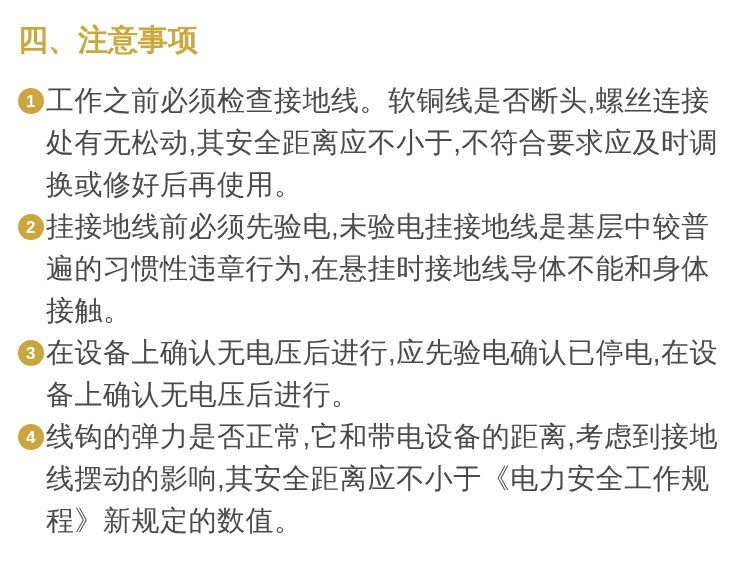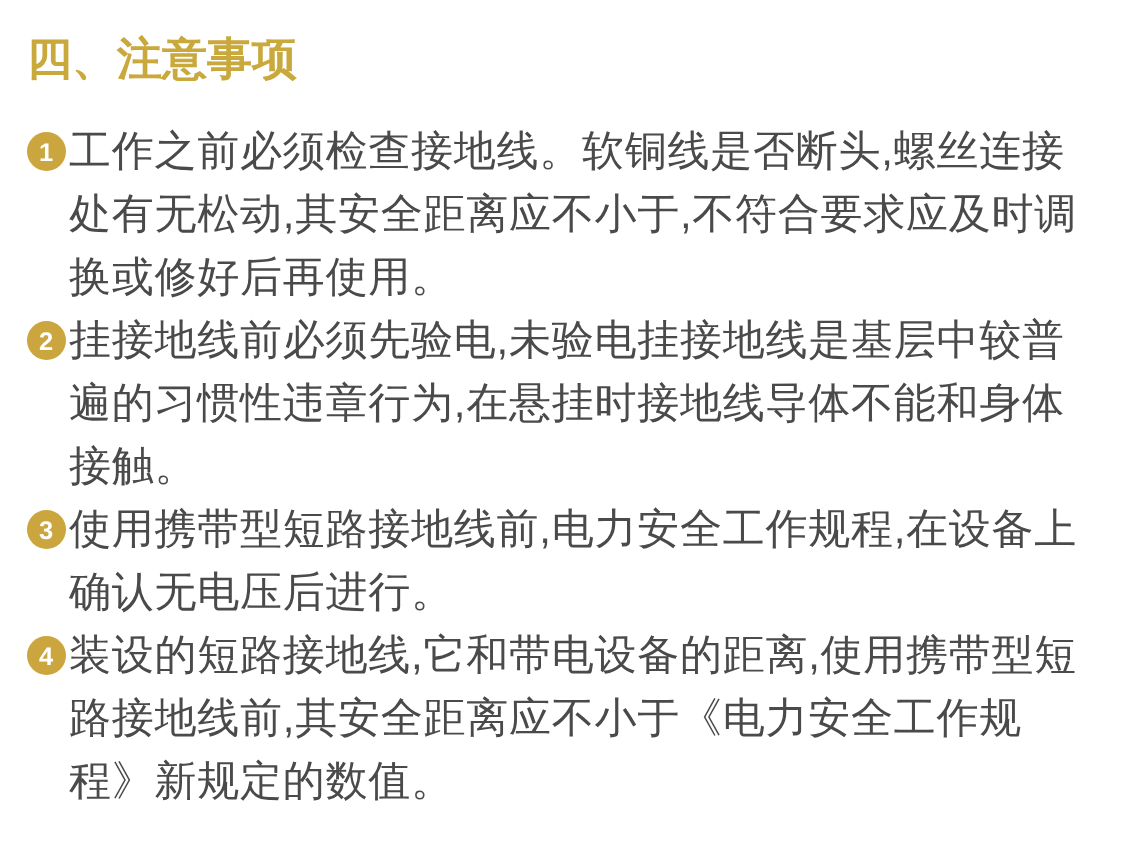--- a/index.html
+++ b/index.html
@@ -67,20 +67,20 @@
     <li class="note-item">
       <span class="item-number-badge">1</span>
       <span class="note-text">工作之前必须检查接地线。软铜线是否断头,螺丝连接处有无松动,其安全距离应不小于,不符合要求应及时调换或修好后再使用。</span>
     </li>
     <li class="note-item">
       <span class="item-number-badge">2</span>
       <span class="note-text">挂接地线前必须先验电,未验电挂接地线是基层中较普遍的习惯性违章行为,在悬挂时接地线导体不能和身体接触。</span>
     </li>
     <li class="note-item">
       <span class="item-number-badge">3</span>
-      <span class="note-text">使用携带型短路接地线前,电力安全工作规程,在设备上确认无电压后进行。</span>
+      <span class="note-text">在设备上确认无电压后进行,应先验电确认已停电,在设备上确认无电压后进行。</span>
     </li>
     <li class="note-item">
       <span class="item-number-badge">4</span>
-      <span class="note-text">装设的短路接地线,它和带电设备的距离,使用携带型短路接地线前,其安全距离应不小于《电力安全工作规程》新规定的数值。</span>
+      <span class="note-text">线钩的弹力是否正常,它和带电设备的距离,考虑到接地线摆动的影响,其安全距离应不小于《电力安全工作规程》新规定的数值。</span>
     </li>
   </ul>
 </div>
 
 </body></html>

